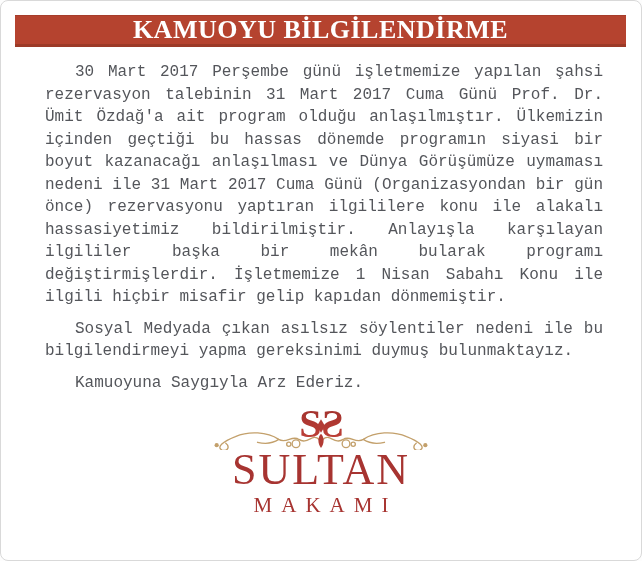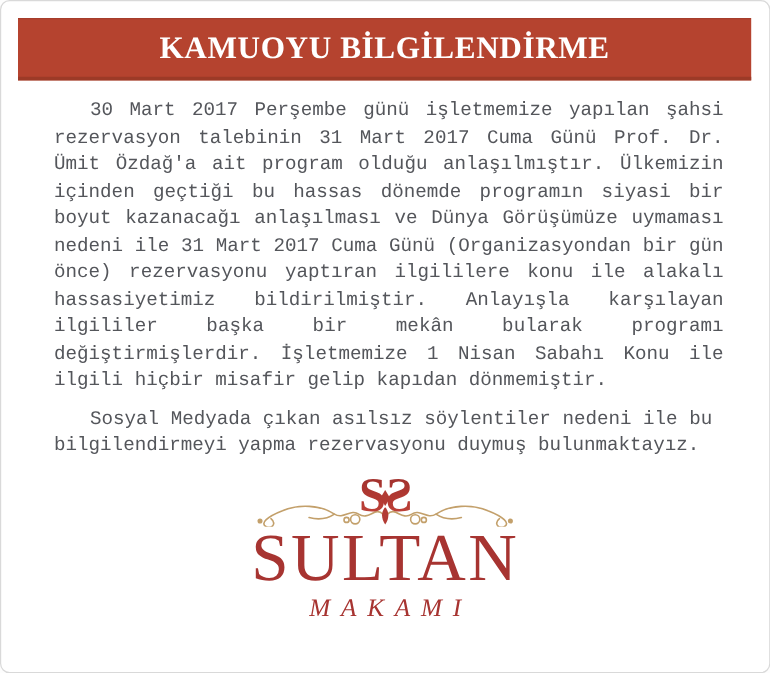--- a/index.html
+++ b/index.html
@@ -21,21 +21,21 @@
   .card{
     position:absolute;
     inset:0;
     background:#ffffff;
     border:1px solid var(--card-border);
     border-radius:8px;
     overflow:hidden;
   }
   .bar{
     margin:14px 15px 0 14px;
-    height:52px;
+    height:32px;
     background:var(--header-bar);
     border-bottom:3px solid var(--header-bar-edge);
     box-shadow:inset 0 1px 0 rgba(0,0,0,0.08);
     display:flex;
     align-items:center;
     justify-content:center;
   }
   .bar h1{
     font-family:"Liberation Serif", serif;
     font-weight:bold;
@@ -63,49 +63,49 @@
     margin-top:6px;
     display:flex;
     flex-direction:column;
     align-items:center;
   }
   .logo .ornament{
     display:block;
   }
   .brand{
     font-family:"Liberation Serif", serif;
-    font-size:56px;
+    font-size:44px;
     line-height:1.0;
     letter-spacing:2px;
     color:var(--logo-red);
     margin-top:-2px;
   }
   .brand-sub{
     font-family:"Liberation Serif", serif;
     font-size:21px;
     line-height:1.1;
     letter-spacing:9px;
     text-indent:9px; 
     color:var(--logo-red);
     margin-top:2px;
-    font-style:italic;
   }
 </style>
 </head>
 <body>
 
 <div class="card">
 
   <header class="bar">
     <h1>KAMUOYU BİLGİLENDİRME</h1>
   </header>
 
   <main class="content">
     <p>30 Mart 2017 Perşembe günü işletmemize yapılan şahsi rezervasyon talebinin 31 Mart 2017 Cuma Günü Prof. Dr. Ümit Özdağ'a ait program olduğu anlaşılmıştır. Ülkemizin içinden geçtiği bu hassas dönemde programın siyasi bir boyut kazanacağı anlaşılması ve Dünya Görüşümüze uymaması nedeni ile 31 Mart 2017 Cuma Günü (Organizasyondan bir gün önce) rezervasyonu yaptıran ilgililere konu ile alakalı hassasiyetimiz bildirilmiştir. Anlayışla karşılayan ilgililer başka bir mekân bularak programı değiştirmişlerdir. İşletmemize 1 Nisan Sabahı Konu ile ilgili hiçbir misafir gelip kapıdan dönmemiştir.</p>
-    <p>Sosyal Medyada çıkan asılsız söylentiler nedeni ile bu bilgilendirmeyi yapma rezervasyonu duymuş bulunmaktayız.</p>
+    <p>Sosyal Medyada çıkan asılsız söylentiler nedeni ile bu bilgilendirmeyi yapma gereksinimi duymuş bulunmaktayız.</p>
+    <p>Kamuoyuna Saygıyla Arz Ederiz.</p>
   </main>
 
   <footer class="logo">
     <svg class="ornament" width="250" height="50" viewBox="0 0 260 52" aria-hidden="true">
       <defs>
         <linearGradient id="sgrad" x1="0" y1="0" x2="0" y2="1">
           <stop offset="0" stop-color="#992e2b"></stop>
           <stop offset="0.6" stop-color="#b43a33"></stop>
           <stop offset="1" stop-color="#c4463c"></stop>
         </linearGradient>

